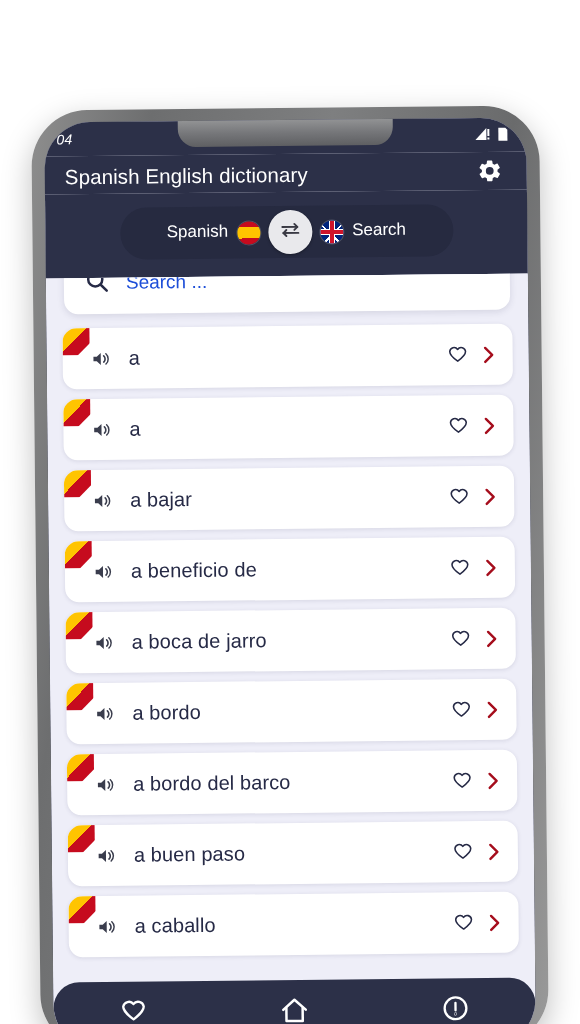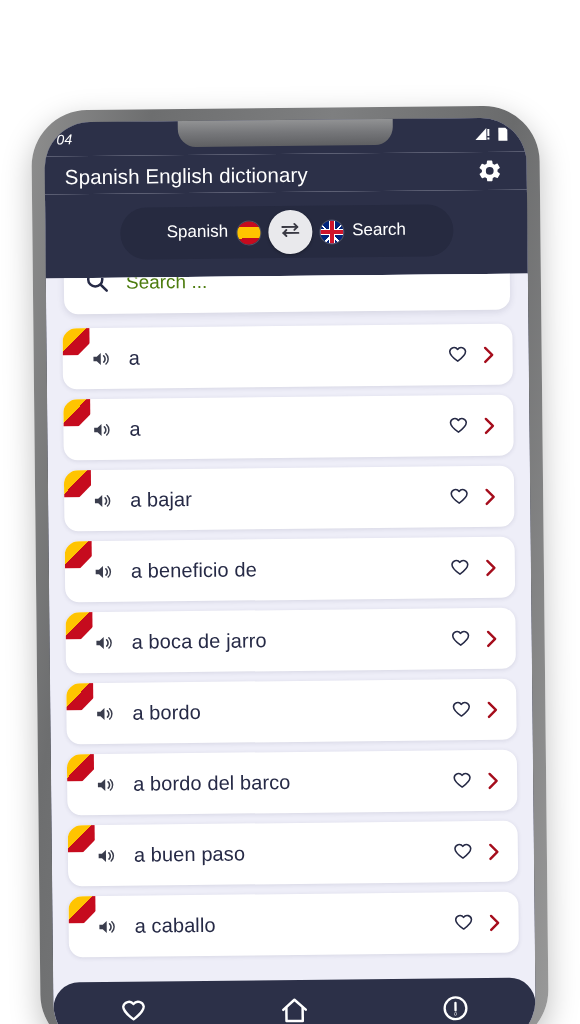--- a/index.html
+++ b/index.html
@@ -108,21 +108,21 @@
     display:flex;flex-direction:column;
   }
 
   
   #search-wrap{position:relative;padding:0 18px;margin-top:-26px;z-index:6;}
   #search-bar{
     background:#fff;border-radius:14px;height:62px;
     display:flex;align-items:center;padding:0 20px;gap:16px;
     box-shadow:0 2px 7px rgba(40,40,80,.13);
   }
-  #search-placeholder{color:#4d7c0f;font-size:19px;}
+  #search-placeholder{color:#1d4ed8;font-size:19px;}
 
   
   #word-list{margin-top:14px;padding:0 16px;display:flex;flex-direction:column;gap:10px;}
   .word-card{
     position:relative;background:#fff;border-radius:14px;height:61px;
     display:flex;align-items:center;padding:0 16px 0 26px;
     box-shadow:0 1px 4px rgba(40,40,80,.12);
     overflow:hidden;cursor:pointer;
   }
   .flag-corner{

